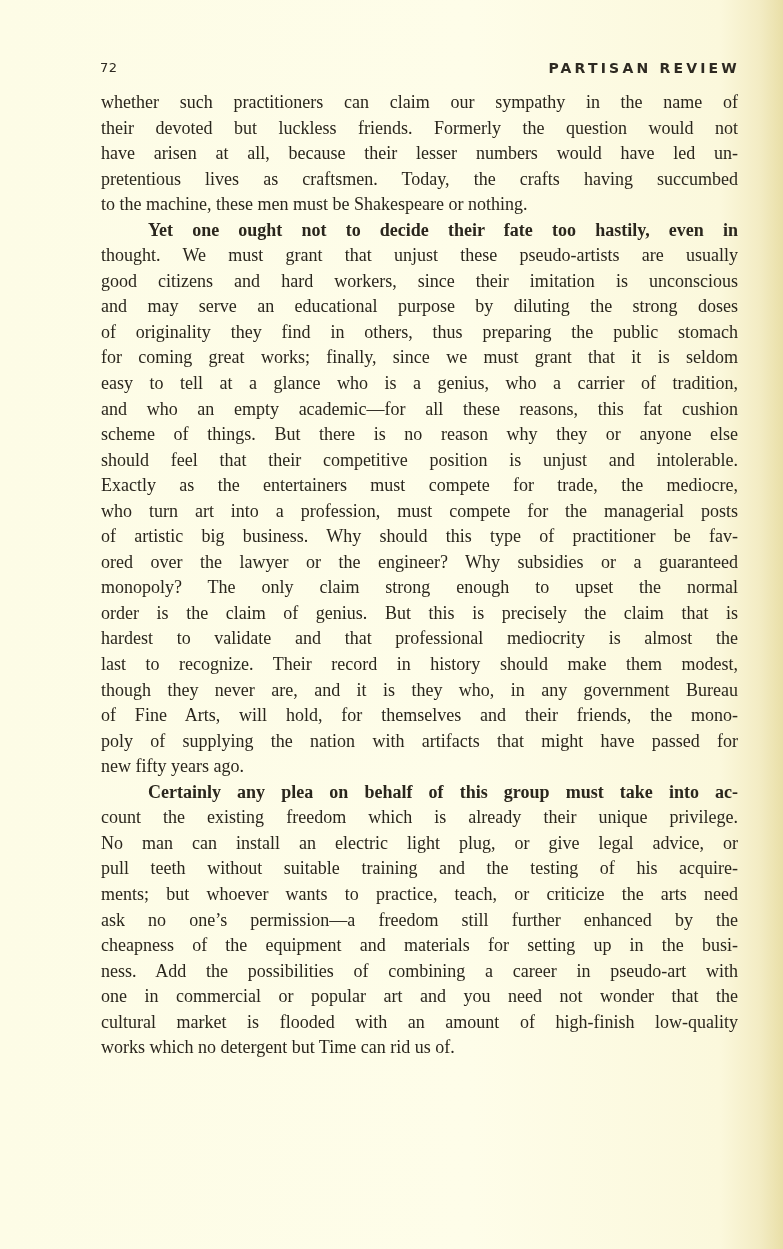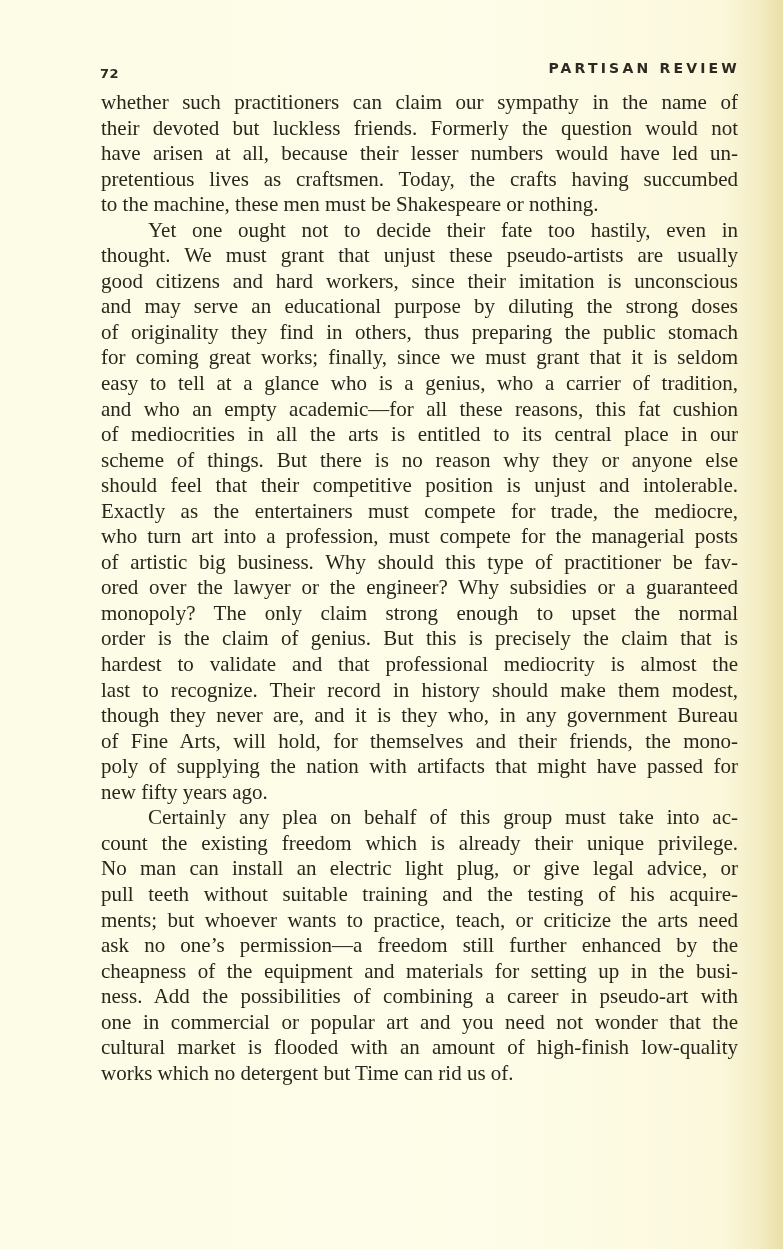--- a/index.html
+++ b/index.html
@@ -24,57 +24,58 @@
       left: 100px;
       top: 60px;
       width: 640px;
       height: 20px;
       font-family: "DejaVu Sans", sans-serif;
       color: #2e2a22;
     }
     .page-number {
       position: absolute;
       left: 0;
-      top: 6px;
+      top: 0;
       font-size: 13px;
-      font-weight: bold;
+      font-weight: normal;
       letter-spacing: 0.5px;
       text-align: center;
     }
     .journal-title {
       position: absolute;
       right: 0;
       top: 0;
       font-size: 14px;
       font-weight: bold;
       letter-spacing: 3.2px;
       text-align: right;
     }
     .body-text {
       position: absolute;
       left: 101px;
       top: 90px;
       width: 637px;
       font-family: "Liberation Serif", serif;
-      font-size: 21px;
+      font-size: 18px;
       line-height: 25.55px;
       color: #2a261d;
     }
     .line {
       display: block;
       white-space: nowrap;
       text-align: justify;
       text-align-last: justify;
       height: 25.55px;
     }
     .line.last {
       text-align-last: left;
     }
     .line.indent {
       padding-left: 47px;
+      font-weight: bold;
     }
   </style>
 </head>
 <body>
 
 <div class="page">
   <div class="running-head">
     <span class="page-number">72</span>
     <span class="journal-title">PARTISAN REVIEW</span>
   </div>
@@ -89,21 +90,20 @@
     </div>
     <div>
       <span class="line indent">Yet one ought not to decide their fate too hastily, even in</span>
       <span class="line">thought. We must grant that unjust these pseudo-artists are usually</span>
       <span class="line">good citizens and hard workers, since their imitation is unconscious</span>
       <span class="line">and may serve an educational purpose by diluting the strong doses</span>
       <span class="line">of originality they find in others, thus preparing the public stomach</span>
       <span class="line">for coming great works; finally, since we must grant that it is seldom</span>
       <span class="line">easy to tell at a glance who is a genius, who a carrier of tradition,</span>
       <span class="line">and who an empty academic—for all these reasons, this fat cushion</span>
-      <span class="line">of mediocrities in all the arts is entitled to its central place in our</span>
       <span class="line">scheme of things. But there is no reason why they or anyone else</span>
       <span class="line">should feel that their competitive position is unjust and intolerable.</span>
       <span class="line">Exactly as the entertainers must compete for trade, the mediocre,</span>
       <span class="line">who turn art into a profession, must compete for the managerial posts</span>
       <span class="line">of artistic big business. Why should this type of practitioner be fav-</span>
       <span class="line">ored over the lawyer or the engineer? Why subsidies or a guaranteed</span>
       <span class="line">monopoly? The only claim strong enough to upset the normal</span>
       <span class="line">order is the claim of genius. But this is precisely the claim that is</span>
       <span class="line">hardest to validate and that professional mediocrity is almost the</span>
       <span class="line">last to recognize. Their record in history should make them modest,</span>

